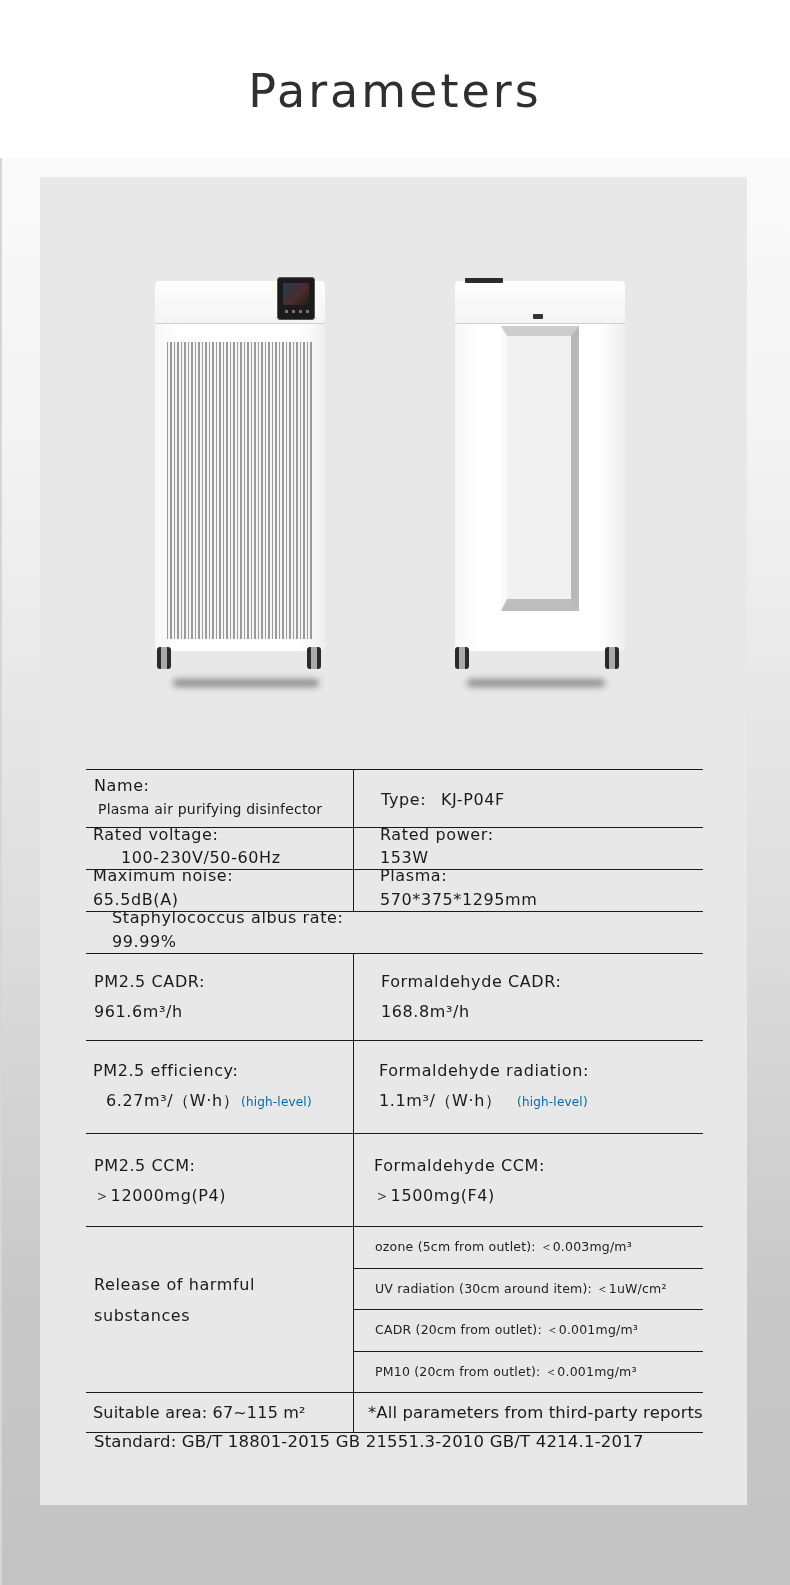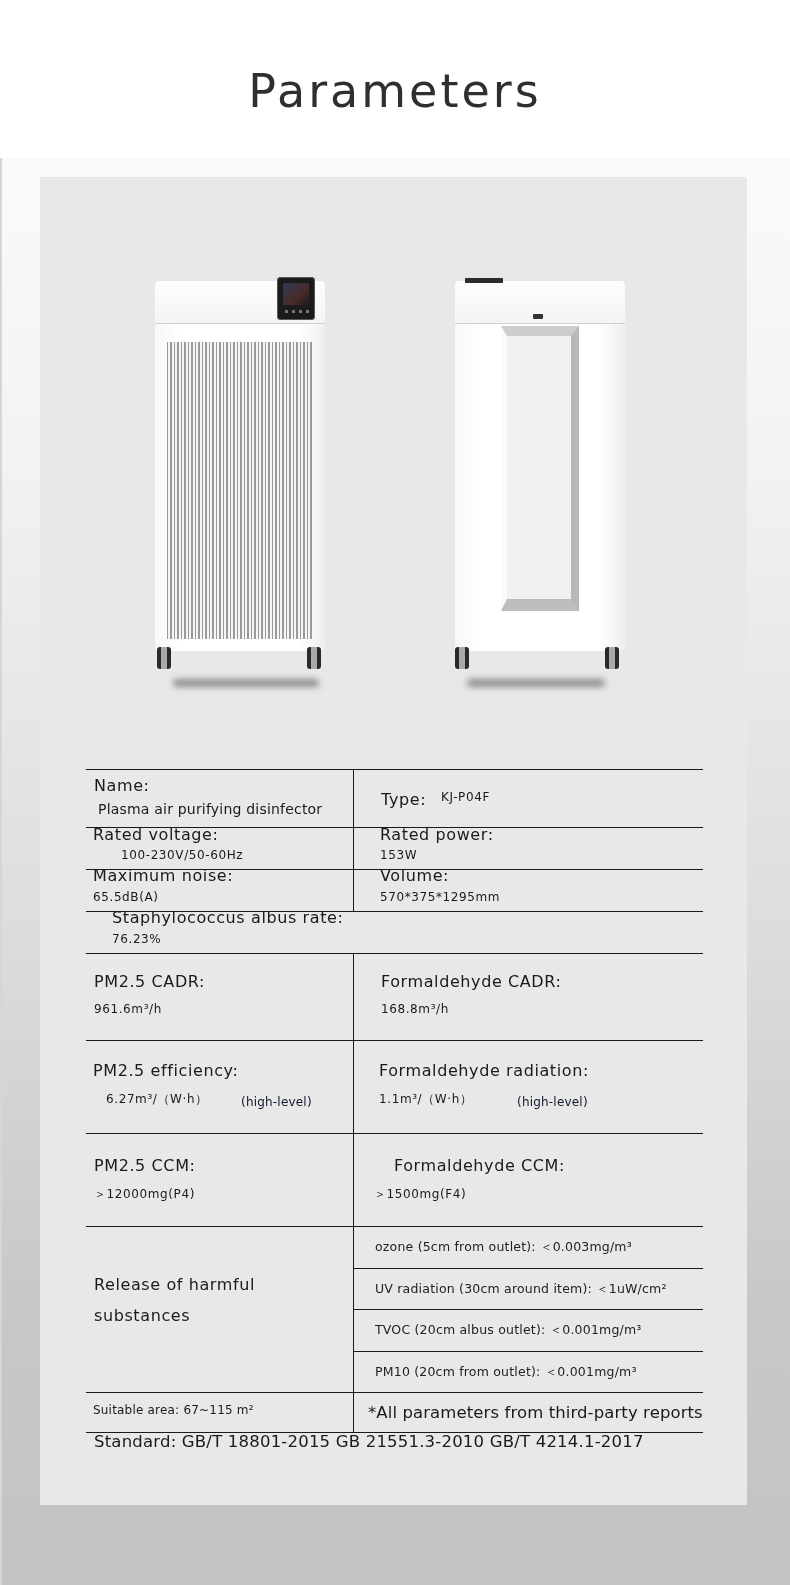--- a/index.html
+++ b/index.html
@@ -72,23 +72,23 @@
   .port { position:absolute; top:33px; left:78px; width:10px; height:5px; background:#333; border-radius:1px; }
 
   
   .spec-table { position: absolute; left: 86px; top: 769px; width: 617px; }
   .row { position: relative; display: flex; border-top: 1.5px solid #1a1a1a; }
   .row.last { border-bottom: 1.5px solid #1a1a1a; }
   .cell { position: relative; }
   .cell.left { width: 268px; border-right: 1.5px solid #1a1a1a; }
   .cell.right { flex: 1; }
   .lbl { font-size: 16px; letter-spacing: 0.6px; color: #1a1a1a; white-space: nowrap; }
-  .val { font-size: 12px; letter-spacing: 0.6px; color: #1a1a1a; white-space: nowrap; }
+  .val { font-size: 16px; letter-spacing: 0.6px; color: #1a1a1a; white-space: nowrap; }
   .small-val { font-size: 14px; letter-spacing: 0.2px; }
-  .note { font-size: 12px; color: #0f172a; letter-spacing: 0.2px; }
+  .note { font-size: 12px; color: #0369a1; letter-spacing: 0.2px; }
   .abs { position: absolute; }
 
   .sub-row { position: relative; height: 41.5px; border-bottom: 1.5px solid #1a1a1a; }
   .sub-row.last { border-bottom: none; }
   .sub-row span { position: absolute; left: 21px; top: 12px; font-size: 12.5px; color: #222; white-space: nowrap; letter-spacing: 0.2px; }
 
   .standard { position: absolute; left: 94px; top: 1432px; font-size: 16.5px; color: #1a1a1a; white-space: nowrap; letter-spacing: 0.2px; }
 </style>
 </head>
 <body>
@@ -150,29 +150,29 @@
       <span class="val abs" style="left:26px; top:20px;">153W</span>
     </div>
   </div>
 
   <div class="row" style="height:42px;">
     <div class="cell left">
       <span class="lbl abs" style="left:7px; top:-4px;">Maximum noise:</span>
       <span class="val abs" style="left:7px; top:20px;">65.5dB(A)</span>
     </div>
     <div class="cell right">
-      <span class="lbl abs" style="left:26px; top:-4px;">Volume:</span>
+      <span class="lbl abs" style="left:26px; top:-4px;">Plasma:</span>
       <span class="val abs" style="left:26px; top:20px;">570*375*1295mm</span>
     </div>
   </div>
 
   <div class="row" style="height:42px;">
     <div class="cell right">
       <span class="lbl abs" style="left:26px; top:-4px;">Staphylococcus albus rate:</span>
-      <span class="val abs" style="left:26px; top:20px;">76.23%</span>
+      <span class="val abs" style="left:26px; top:20px;">99.99%</span>
     </div>
   </div>
 
   <div class="row" style="height:87px;">
     <div class="cell left">
       <span class="lbl abs" style="left:8px; top:18px;">PM2.5 CADR:</span>
       <span class="val abs" style="left:8px; top:48px;">961.6m³/h</span>
     </div>
     <div class="cell right">
       <span class="lbl abs" style="left:27px; top:18px;">Formaldehyde CADR:</span>
@@ -192,39 +192,39 @@
       <span class="note abs" style="left:163px; top:54px;">(high-level)</span>
     </div>
   </div>
 
   <div class="row" style="height:93px;">
     <div class="cell left">
       <span class="lbl abs" style="left:8px; top:22px;">PM2.5 CCM:</span>
       <span class="val abs" style="left:8px; top:52px;">＞12000mg(P4)</span>
     </div>
     <div class="cell right">
-      <span class="lbl abs" style="left:20px; top:22px;margin-left:20px;">Formaldehyde CCM:</span>
+      <span class="lbl abs" style="left:20px; top:22px;">Formaldehyde CCM:</span>
       <span class="val abs" style="left:20px; top:52px;">＞1500mg(F4)</span>
     </div>
   </div>
 
   <div class="row" style="height:166px;">
     <div class="cell left">
       <span class="lbl abs" style="left:8px; top:48px;">Release of harmful</span>
       <span class="lbl abs" style="left:8px; top:79px;text-align:right;">substances</span>
     </div>
     <div class="cell right">
       <div class="sub-row">
           <span>ozone (5cm from outlet):  ＜0.003mg/m³</span>
         </div>
       <div class="sub-row">
           <span>UV radiation (30cm around item): ＜1uW/cm²</span>
         </div>
       <div class="sub-row">
-          <span>TVOC (20cm albus outlet): ＜0.001mg/m³</span>
+          <span>CADR (20cm from outlet): ＜0.001mg/m³</span>
         </div>
       <div class="sub-row last">
           <span>PM10 (20cm from outlet): ＜0.001mg/m³</span>
         </div>
     </div>
   </div>
 
   <div class="row last" style="height:41px;">
     <div class="cell left">
       <span class="val abs" style="left:7px; top:10px; letter-spacing:0.2px;">Suitable area: 67~115 m²</span>

